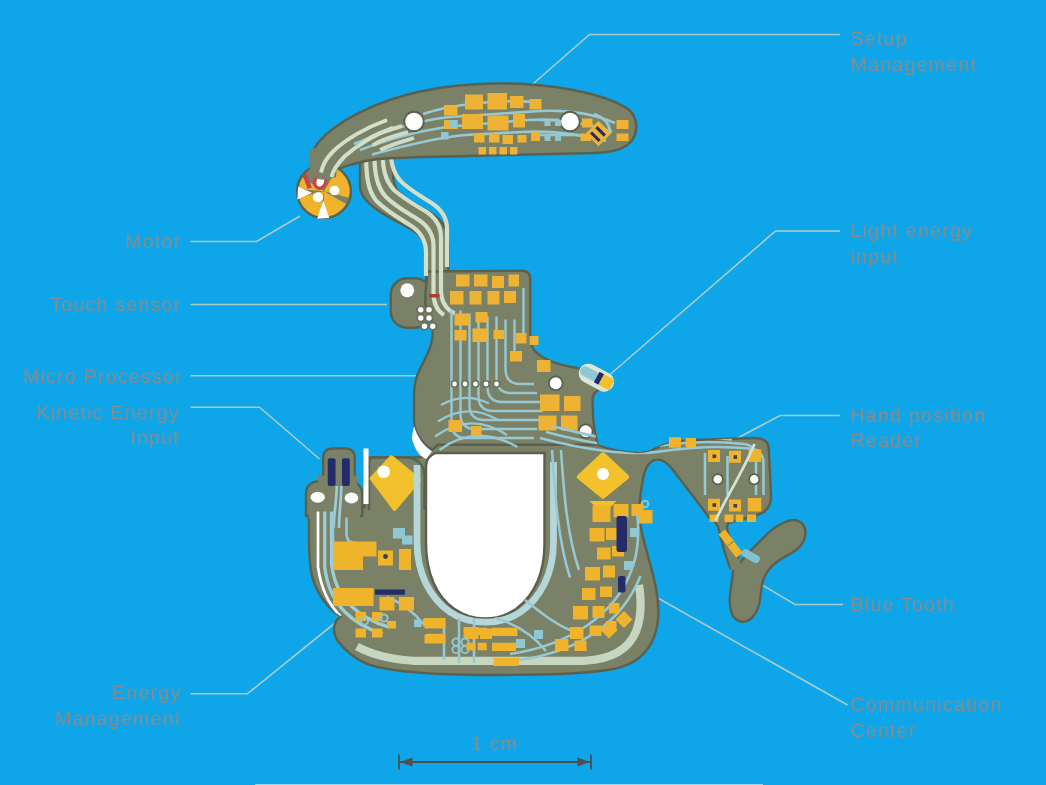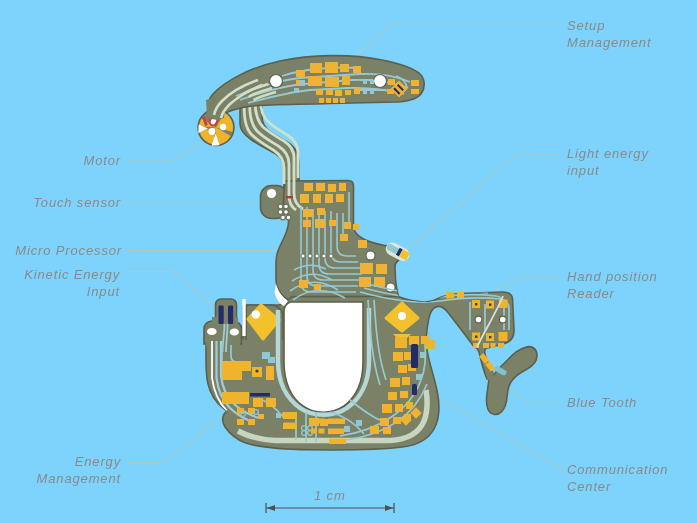--- a/index.html
+++ b/index.html
@@ -1,16 +1,16 @@
 <!DOCTYPE html>
 <html><head>
 <meta charset="utf-8">
 <style>
   html,body{margin:0;padding:0;background:#fff;}
-  .wrap{width:697px;height:523px;position:relative;overflow:hidden;background:#7dd3fc;font-style:italic;}
+  .wrap{width:697px;height:523px;position:relative;overflow:hidden;background:#0ea5e9;}
   text{font-family:"Liberation Sans",sans-serif;fill:#8a8a8a;font-size:13px;letter-spacing:0.85px;}
 </style>
 </head>
 <body>
 <div class="wrap">
 <svg width="697" height="523" viewBox="0 0 697 523" xmlns="http://www.w3.org/2000/svg">
 <defs>
 <clipPath id="boardclip">
   <path d="M283.5,203 C283.5,196 284,190 284.5,186 L285,181 L348,180.5 C352,180.5 353.5,182.5 353.5,186 L353.5,226 C353.5,231 357,236 364.5,239.5 C370,242.5 377,244 385,245.5 C391,246.5 397,248 400.5,251.5 C403.5,254.5 402,258 398,260.5 C396,262 395,264 395,267 L395.5,280 C396.5,288 398,296 400,302 L400,306 L292,306 L292,302 C291,302 289.5,300.5 287,299 C280,295 276,287 276,280 L276,263 C276,257 277,252 280,246 C284,238 288.5,230 288.5,222 C288.5,216 287,209 283.5,203 Z"></path>
   <path d="M206,338 L243,338 L243,307 C243,305.7 243.6,305 244.6,305 L278,305 C283,305 286,303 288,300 L292,296.5 L398,296.5 C406,299.5 416,301.5 424,302 C429,302.3 433,301.5 437,299 C441,296.6 450,294.2 460,293.5 L502,292 C508,291.8 512,294 512.5,298.5 L514,330 C514.3,337 511,341.5 504.5,343.5 C499,345 492,347 486,348.5 C484,350 484.5,353 485.5,356 C487.5,362 490.5,368 492.5,372.5 C493.5,375 494,377.5 493,379 L487,379 C484.5,373 481.5,363 479.5,354 C478.8,350.5 477,347.5 473.5,346 C466,336 455,321.5 448,312.5 C444.5,308 440.5,305.7 436.8,306.6 C431.5,308 429.8,313.5 428.8,318.5 C427.3,326.5 425.8,334 426.3,345 C427.3,358 434.3,376 437.3,392 C440.3,407 439.3,419 434.3,428.5 C428.3,439.5 419,444.8 404,446.8 C385,449.3 347,450.3 310,449.8 C283,449.4 260,447.8 245,442.8 C238,440 230,434 225,427 C221.5,421.5 222,415 226.3,411.7 L227.2,410.9 L223.5,408.5 C215.5,402 209.8,392 207.8,383 C206.5,376.5 206,368 206,360 L206,338 Z"></path>

